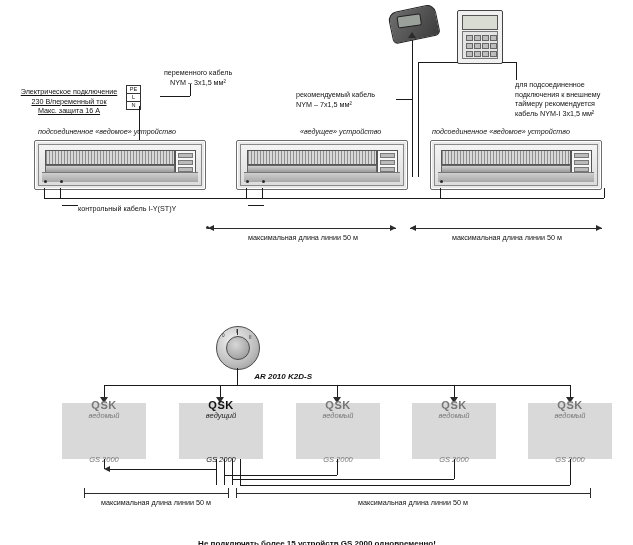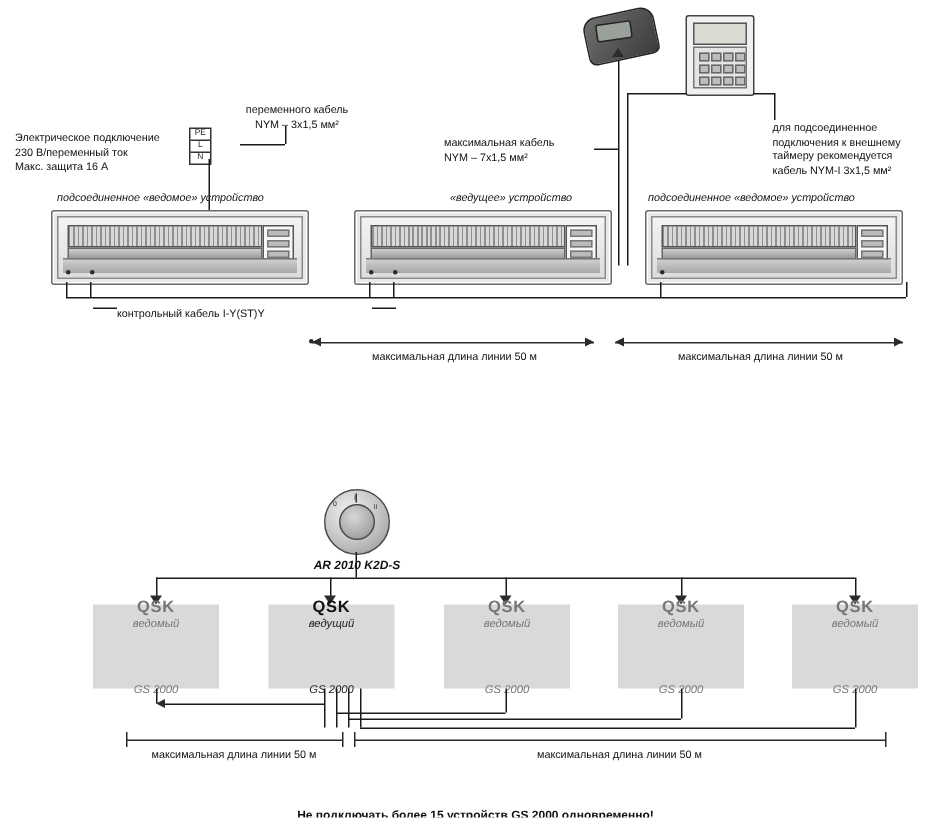--- a/index.html
+++ b/index.html
@@ -167,35 +167,35 @@
 <div class="wire wv abs" style="left:418px;top:62px;height:115px;"></div>
 <div class="wire wh abs" style="left:418px;top:62px;width:40px;"></div>
 <div class="wire wv abs" style="left:412px;top:72px;height:105px;"></div>
 
 <div class="pln abs" style="left:126px;top:85px;">
   <div>PE</div>
   <div>L</div>
   <div>N</div>
 </div>
 
-<div class="txt abs" style="left:10px;top:87px;width:118px;text-align:left;">
+<div class="txt abs" style="left:10px;top:87px;width:118px;text-align:center;text-decoration:underline;">
   <div>Электрическое подключение</div>
   <div>230 В/переменный ток</div>
   <div>Макс. защита 16 A</div>
 </div>
 
 <div class="txt abs" style="left:150px;top:68px;width:96px;text-align:center;">
   <div>переменного кабель</div>
   <div>NYM – 3x1,5 мм²</div>
 </div>
 <div class="wire wv abs" style="left:190px;top:84px;height:12px;"></div>
 <div class="wire wh abs" style="left:160px;top:96px;width:30px;"></div>
 
 <div class="txt abs" style="left:296px;top:90px;width:104px;text-align:left;">
-  <div>максимальная кабель</div>
+  <div>рекомендуемый кабель</div>
   <div>NYM – 7x1,5 мм²</div>
 </div>
 <div class="wire wh abs" style="left:396px;top:99px;width:16px;"></div>
 
 <div class="txt abs" style="left:515px;top:80px;width:112px;">
   <div>для подсоединенное</div>
   <div>подключения к внешнему</div>
   <div>таймеру рекомендуется</div>
   <div>кабель NYM-I 3x1,5 мм²</div>
 </div>
@@ -283,21 +283,21 @@
 <div class="arrow-r abs" style="left:596px;top:225px;"></div>
 <div class="txt abs center" style="left:412px;top:233px;width:190px;">максимальная длина линии 50 м</div>
 
 <div class="knob abs" style="left:216px;top:326px;">
   <div class="inner"></div>
   <div class="mark"></div>
   <div class="lbl" style="left:5px;top:6px;">0</div>
   <div class="lbl" style="left:19px;top:2px;">I</div>
   <div class="lbl" style="left:32px;top:8px;">II</div>
 </div>
-<div class="txt b it abs center" style="left:180px;top:372px;width:116px;font-size:8px;">AR 2010 K2D-S</div>
+<div class="txt b it abs center" style="left:196px;top:372px;width:116px;font-size:8px;text-align:right;">AR 2010 K2D-S</div>
 
 <div class="wire wv abs" style="left:237px;top:368px;height:17px;"></div>
 <div class="wire wh abs" style="left:104px;top:385px;width:466px;"></div>
 
 <div class="wire wv abs" style="left:104px;top:385px;height:14px;"></div>
 <div class="arrow-d abs" style="left:100px;top:397px;"></div>
 <div class="wire wv abs" style="left:220px;top:385px;height:14px;"></div>
 <div class="arrow-d abs" style="left:216px;top:397px;"></div>
 <div class="wire wv abs" style="left:337px;top:385px;height:14px;"></div>
 <div class="arrow-d abs" style="left:333px;top:397px;"></div>

